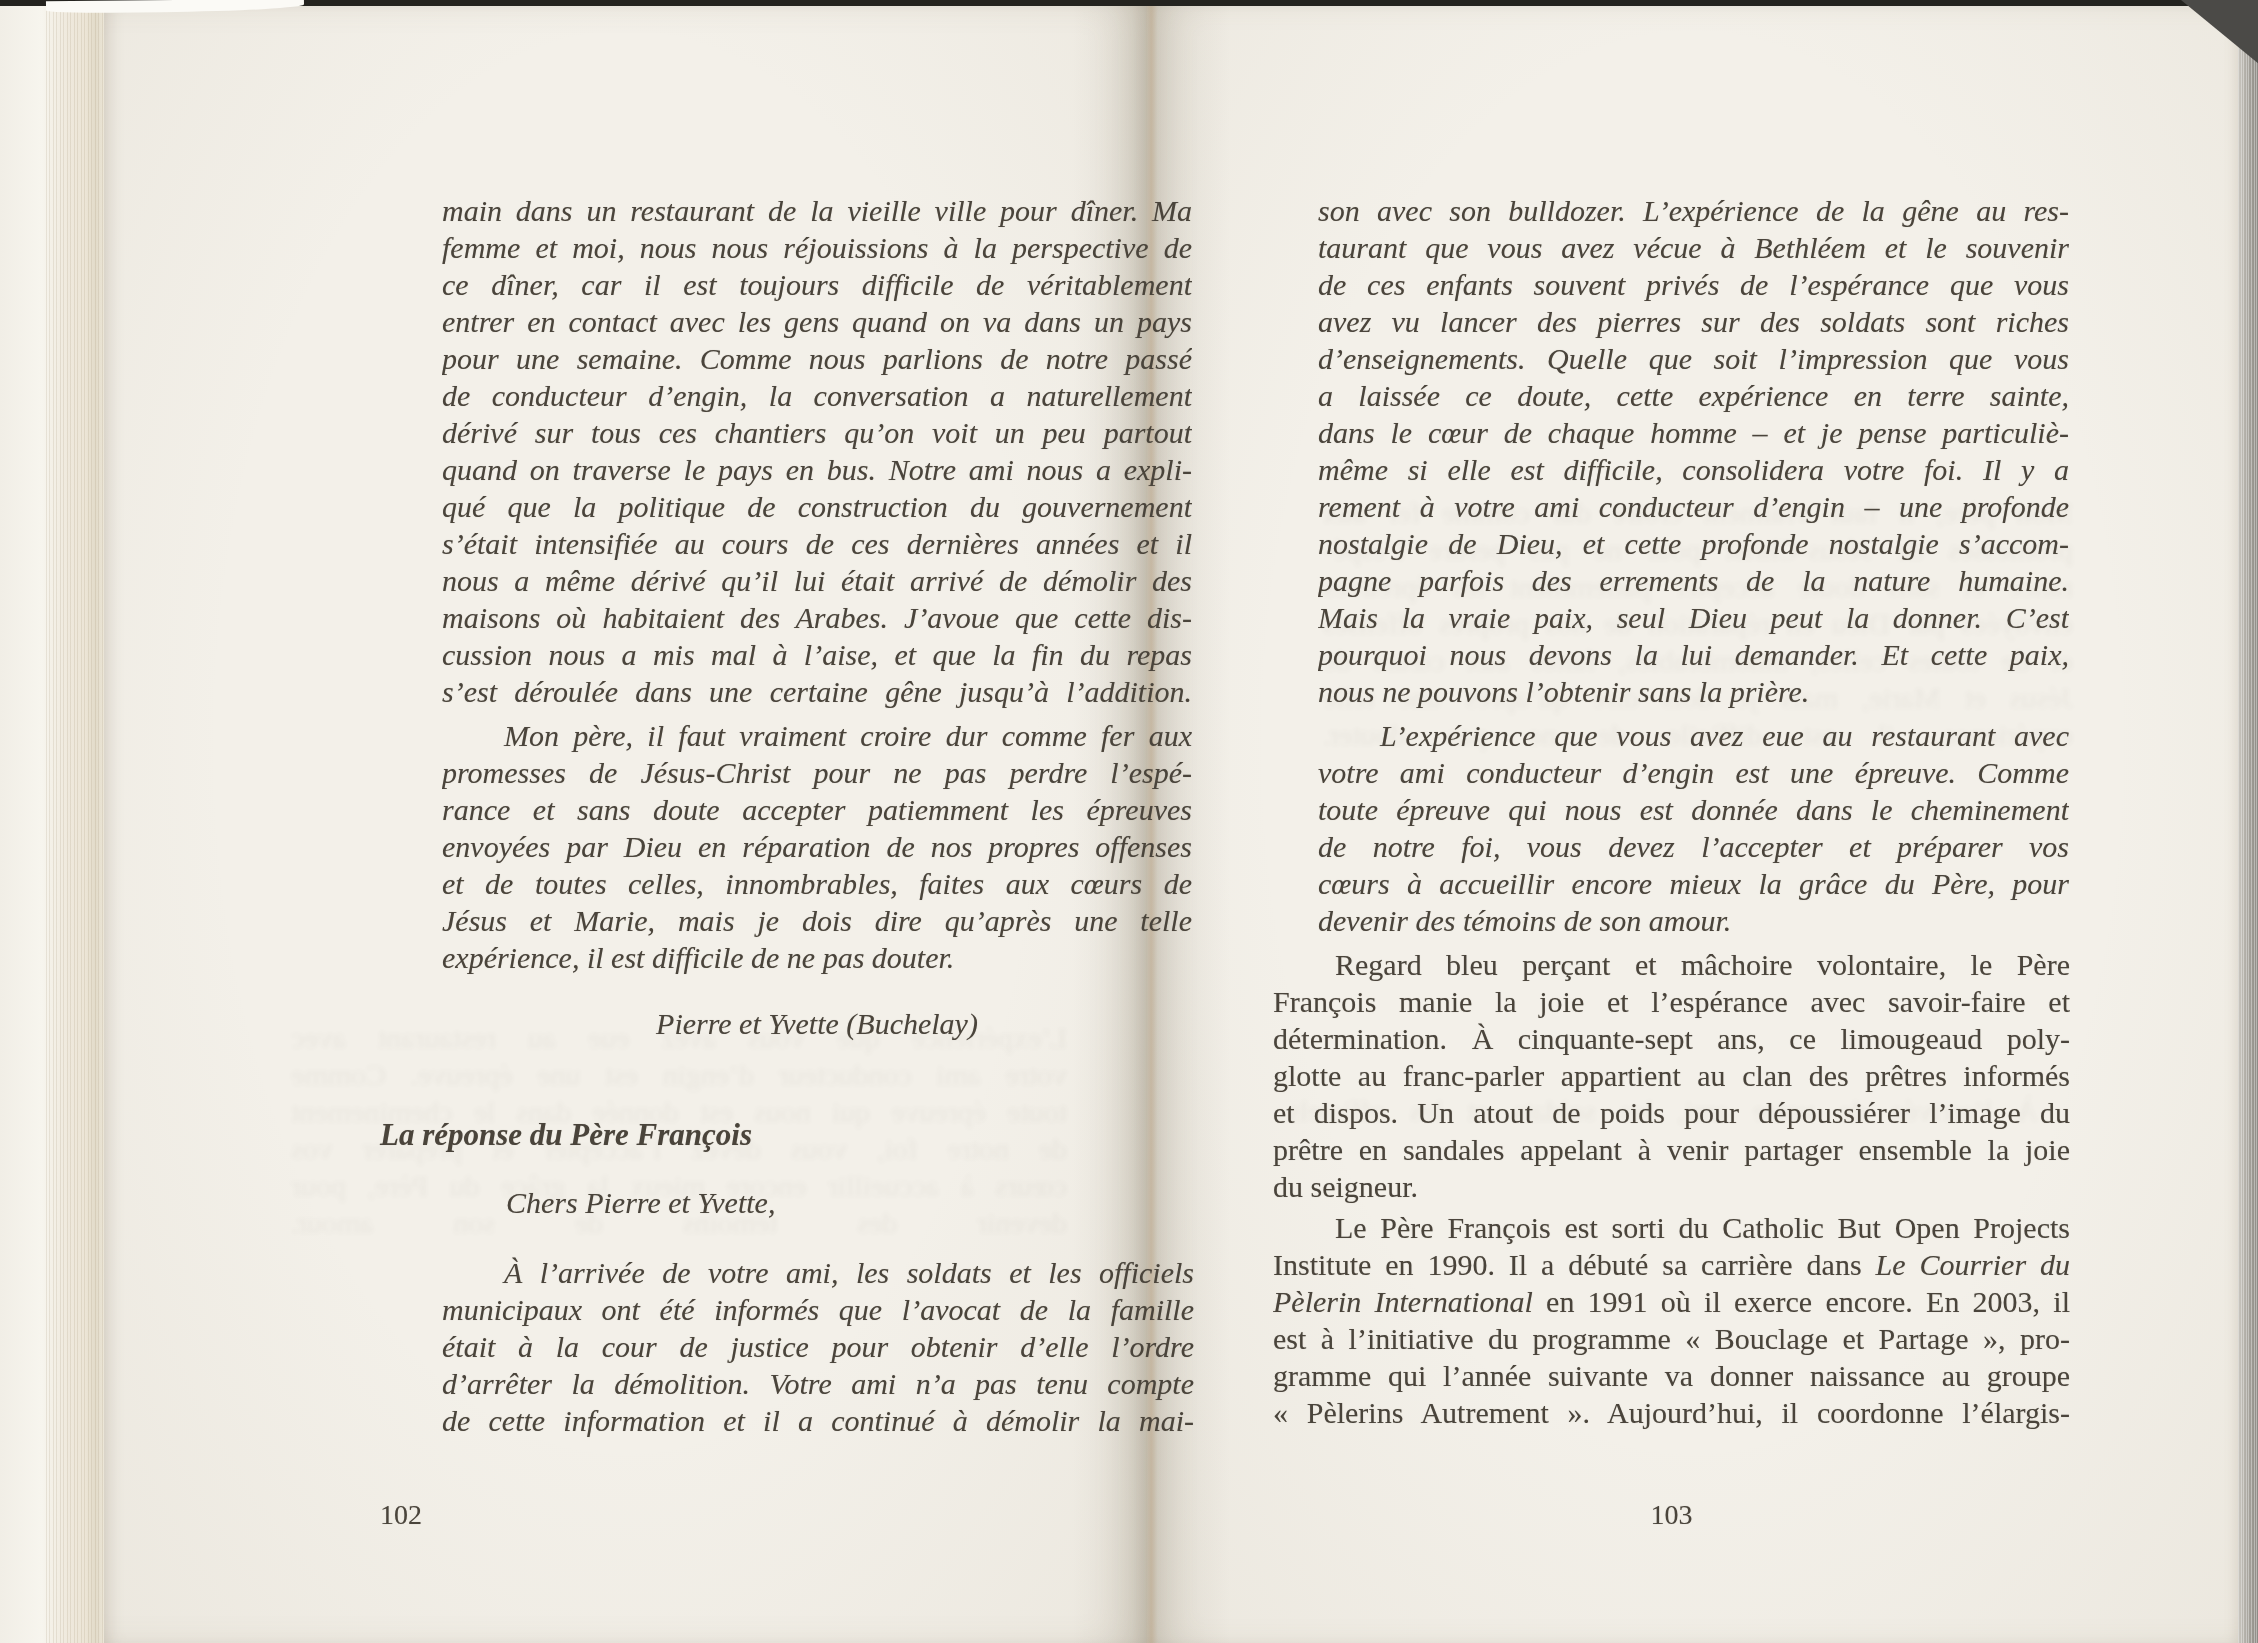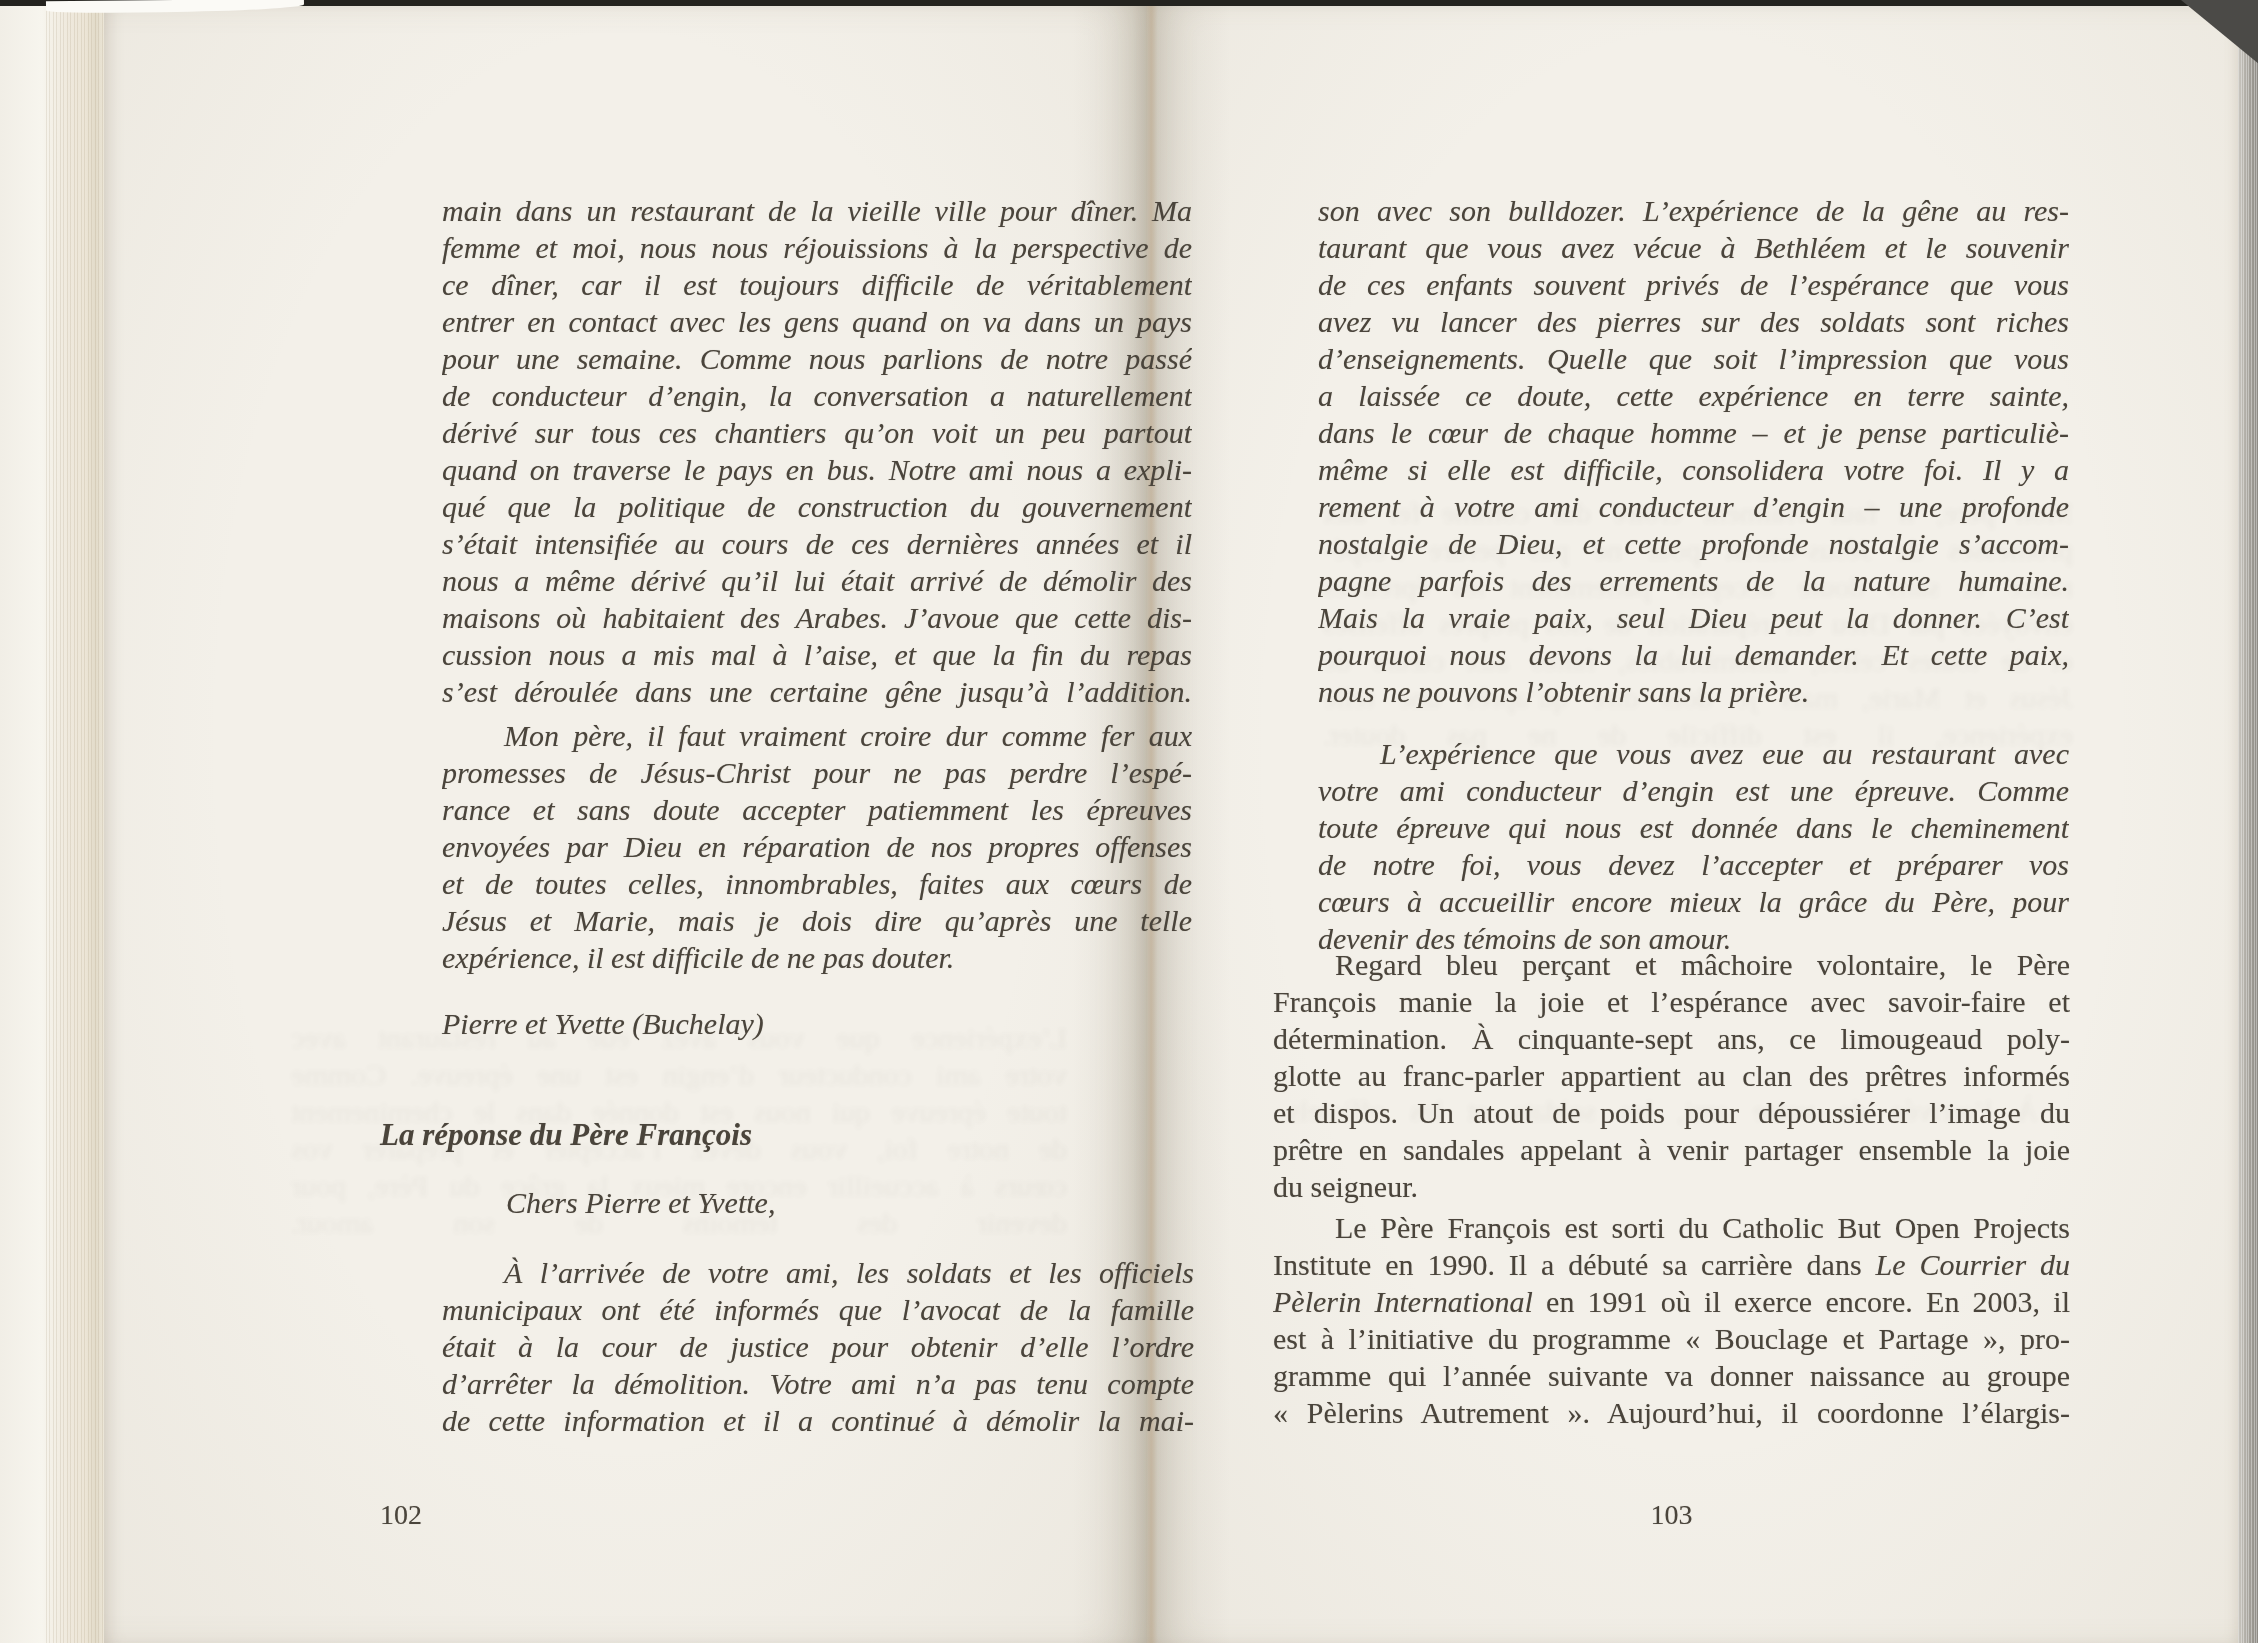--- a/index.html
+++ b/index.html
@@ -38,21 +38,21 @@
   
   .para{position:absolute}
   .line{height:37px;line-height:37px;font-size:30px;overflow:hidden;
     text-align:justify;text-align-last:justify;
     text-shadow:0 0 0.9px rgba(74,68,59,.30)}
   .para .line.last{text-align-last:left}
   .para[data-justify-last] .line.last{text-align-last:justify}
   .line.indent{text-indent:62px}
   .it,.para.it .line{font-style:italic}
   .signature{position:absolute;font-style:italic;font-size:30px;line-height:37px;
-    text-align:left;text-shadow:0 0 0.9px rgba(74,68,59,.30)}
+    text-align:center;text-shadow:0 0 0.9px rgba(74,68,59,.30)}
   .reply-heading{position:absolute;font-style:italic;font-weight:bold;font-size:31px;line-height:39px;
     text-shadow:0 0 0.9px rgba(74,68,59,.30)}
   .salutation{position:absolute;font-style:italic;font-size:30px;line-height:37px;
     text-shadow:0 0 0.9px rgba(74,68,59,.30)}
   .folio{position:absolute;font-size:28px;line-height:35px;text-shadow:0 0 0.9px rgba(74,68,59,.3)}
   
   .ghost{position:absolute;transform:scaleX(-1);filter:blur(2.6px);opacity:.055;pointer-events:none;overflow:hidden}
   .ghost .line{text-shadow:none}
 </style>
 </head>
@@ -151,21 +151,21 @@
       <div class="line">dans le cœur de chaque homme – et je pense particuliè-</div>
       <div class="line">même si elle est difficile, consolidera votre foi. Il y a</div>
       <div class="line">rement à votre ami conducteur d’engin – une profonde</div>
       <div class="line">nostalgie de Dieu, et cette profonde nostalgie s’accom-</div>
       <div class="line">pagne parfois des errements de la nature humaine.</div>
       <div class="line">Mais la vraie paix, seul Dieu peut la donner. C’est</div>
       <div class="line">pourquoi nous devons la lui demander. Et cette paix,</div>
       <div class="line last">nous ne pouvons l’obtenir sans la prière.</div>
     </div>
 
-  <div class="para it" style="left:1318px;top:735px;width:751px">
+  <div class="para it" style="left:1318px;top:717px;width:751px">
       <div class="line indent">L’expérience que vous avez eue au restaurant avec</div>
       <div class="line">votre ami conducteur d’engin est une épreuve. Comme</div>
       <div class="line">toute épreuve qui nous est donnée dans le cheminement</div>
       <div class="line">de notre foi, vous devez l’accepter et préparer vos</div>
       <div class="line">cœurs à accueillir encore mieux la grâce du Père, pour</div>
       <div class="line last">devenir des témoins de son amour.</div>
     </div>
 
   <div class="para" style="left:1273px;top:946px;width:797px">
       <div class="line indent">Regard bleu perçant et mâchoire volontaire, le Père</div>

